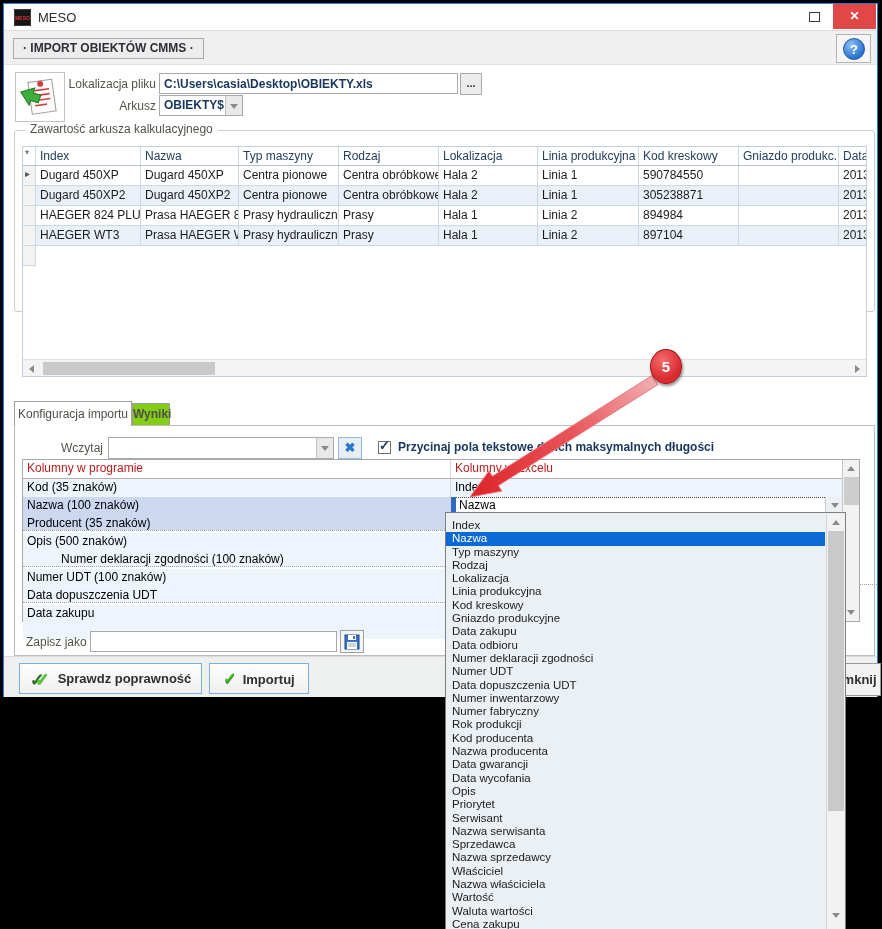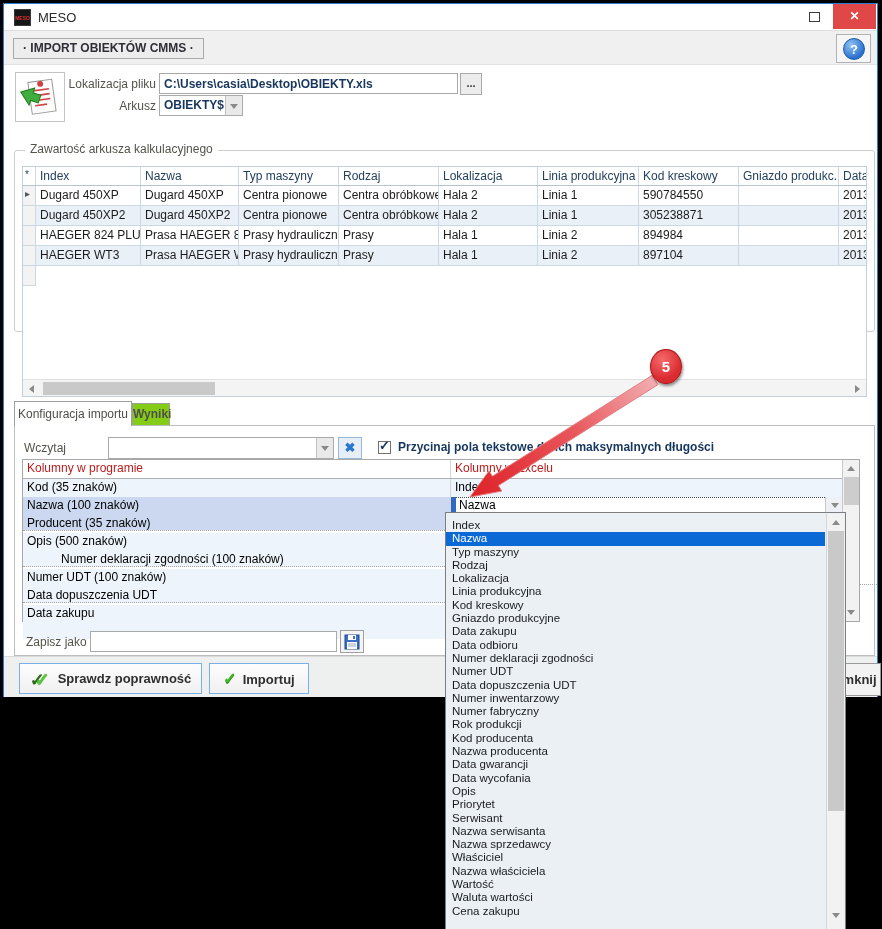--- a/index.html
+++ b/index.html
@@ -45,21 +45,21 @@
   .tri-dn{position:absolute;left:50%;top:50%;margin:-2px 0 0 -4px;width:0;height:0;
     border-left:4px solid transparent;border-right:4px solid transparent;border-top:5px solid #8a8a8a;}
   .tri-up{position:absolute;left:50%;top:50%;margin:-3px 0 0 -4px;width:0;height:0;
     border-left:4px solid transparent;border-right:4px solid transparent;border-bottom:5px solid #8a8a8a;}
   .tri-lf{position:absolute;left:4px;top:4px;width:0;height:0;
     border-top:4px solid transparent;border-bottom:4px solid transparent;border-right:5px solid #8a8a8a;}
   .tri-rt{position:absolute;right:4px;top:4px;width:0;height:0;
     border-top:4px solid transparent;border-bottom:4px solid transparent;border-left:5px solid #8a8a8a;}
 
   
-  .groupbox{position:absolute;left:10px;top:146px;width:861px;height:182px;border:1px solid #cdcdcd;border-radius:3px;}
+  .groupbox{position:absolute;left:10px;top:126px;width:861px;height:182px;border:1px solid #cdcdcd;border-radius:3px;}
   .groupbox>.legend{position:absolute;left:10px;top:-9px;background:#fff;padding:0 5px;font-size:12px;color:var(--label_grey);}
   .grid{position:absolute;left:7px;top:15px;width:845px;height:231px;border:1px solid #c3cfd9;background:#fff;overflow:hidden;}
   .g-head,.g-row{display:flex;width:100%;}
   .g-head{height:19px;border-bottom:1px solid #b7c4cf;}
   .g-row{height:20px;}
   .gc{border-right:1px solid var(--grid-line,#ccd9e3);border-right:1px solid var(--grid_line);
     font-size:12px;color:#1c1c1c;padding:2px 0 0 4px;overflow:hidden;white-space:nowrap;flex:0 0 auto;}
   .g-head .gc{color:#24415e;padding-top:2px;background:#fff;}
   .g-row .gc{border-bottom:1px solid var(--grid_line);}
   .gc0{width:13px;padding-left:2px;background:#f3f3f3;color:#555;font-size:10px;}
@@ -254,21 +254,21 @@
               <span class="tri-rt"></span>
             </span>
         </div>
       </div>
     </div>
 
     <div class="tab active">Konfiguracja importu</div>
     <div class="tab inactive">Wyniki</div>
     <div class="tabpanel"></div>
 
-    <div class="lbl" style="left:20px;top:437px;width:68px;text-align:left;z-index:4;">Wczytaj</div>
+    <div class="lbl" style="left:44px;top:437px;width:68px;text-align:center;z-index:4;">Wczytaj</div>
     <div class="combo" style="left:104px;top:433px;width:226px;height:22px;z-index:4;">
       <span class="arrow-box">
           <span class="tri-dn"></span>
         </span>
     </div>
     <div class="clear-btn"><span>✖</span></div>
     <div class="checkbox">
         <span class="chk">✓</span>
       </div>
     <div class="cb-label">Przycinaj pola tekstowe do ich maksymalnych długości</div>
@@ -372,20 +372,21 @@
         <div class="dd-item">Numer fabryczny</div>
         <div class="dd-item">Rok produkcji</div>
         <div class="dd-item">Kod producenta</div>
         <div class="dd-item">Nazwa producenta</div>
         <div class="dd-item">Data gwarancji</div>
         <div class="dd-item">Data wycofania</div>
         <div class="dd-item">Opis</div>
         <div class="dd-item">Priorytet</div>
         <div class="dd-item">Serwisant</div>
         <div class="dd-item">Nazwa serwisanta</div>
+        <div class="dd-item">Sprzedawca</div>
         <div class="dd-item">Nazwa sprzedawcy</div>
         <div class="dd-item">Właściciel</div>
         <div class="dd-item">Nazwa właściciela</div>
         <div class="dd-item">Wartość</div>
         <div class="dd-item">Waluta wartości</div>
         <div class="dd-item">Cena zakupu</div>
       </div>
     <div class="pp-scroll">
       <span class="pp-up">
           <span class="tri-up"></span>

